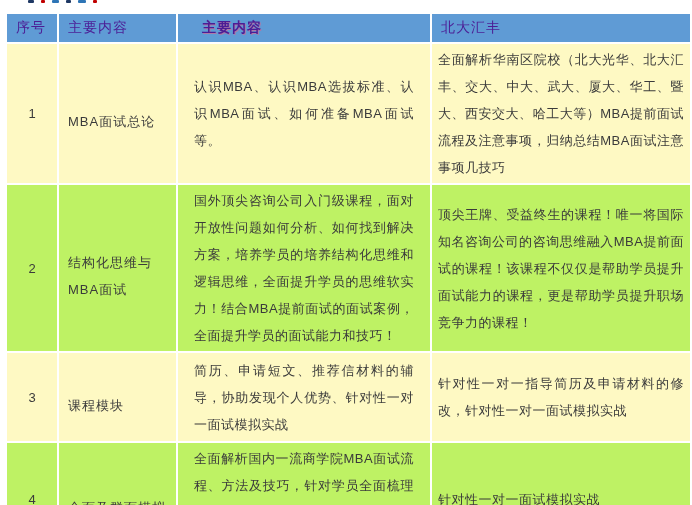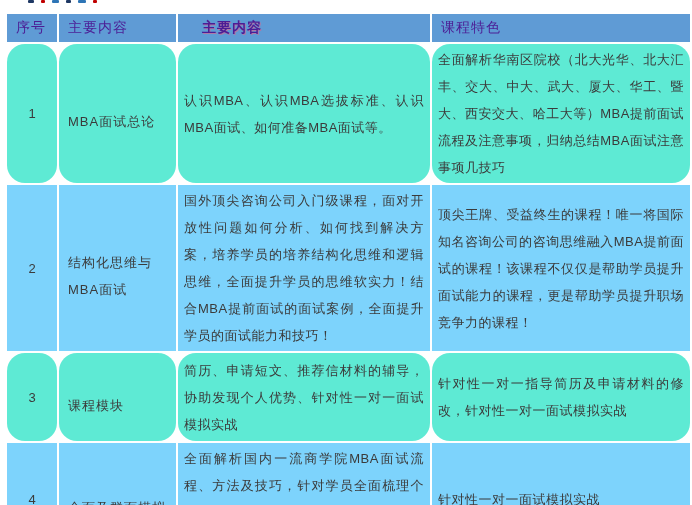--- a/index.html
+++ b/index.html
@@ -57,26 +57,26 @@
     padding-left:24px;
   }
 
   td{
     color:#3b3b3b;
     font-size:13px;
     line-height:27px;
     vertical-align:middle;
     overflow:hidden;
   }
-  tr.band-a td{background:#5eead4;border-radius:18px;}
-  tr.band-b td{background:#7dd3fc;}
+  tr.band-a td{background:#fef9c3;}
+  tr.band-b td{background:#bef264;}
 
   td.cell-no{text-align:center;font-size:13px;}
   td.cell-module{padding:18px 6px 2px 9px;letter-spacing:1px;margin-top:20px;}
-  td.cell-content{padding:2px 6px;text-align:justify;letter-spacing:0.5px;}
+  td.cell-content{padding:2px 16px;text-align:justify;letter-spacing:0.5px;}
   td.cell-feature{padding:2px 6px;text-align:justify;letter-spacing:0.5px;}
 
   tr.r1{height:132px;}
   tr.r2{height:160px;}
   tr.r3{height:88px;}
   tr.r4{height:88px;}
 </style>
 </head>
 <body>
 
@@ -96,21 +96,21 @@
       <col class="c-no">
         <col class="c-module">
         <col class="c-content">
         <col class="c-feature">
     </colgroup>
     <thead>
       <tr>
         <th>序号</th>
         <th>主要内容</th>
         <th class="hl">主要内容</th>
-        <th>课程特色</th>
+        <th>北大汇丰</th>
       </tr>
     </thead>
     <tbody>
       <tr class="band-a r1">
         <td class="cell-no">1</td>
         <td class="cell-module">MBA面试总论</td>
         <td class="cell-content">认识MBA、认识MBA选拔标准、认识MBA面试、如何准备MBA面试等。</td>
         <td class="cell-feature">全面解析华南区院校（北大光华、北大汇丰、交大、中大、武大、厦大、华工、暨大、西安交大、哈工大等）MBA提前面试流程及注意事项，归纳总结MBA面试注意事项几技巧</td>
       </tr>
       <tr class="band-b r2">

